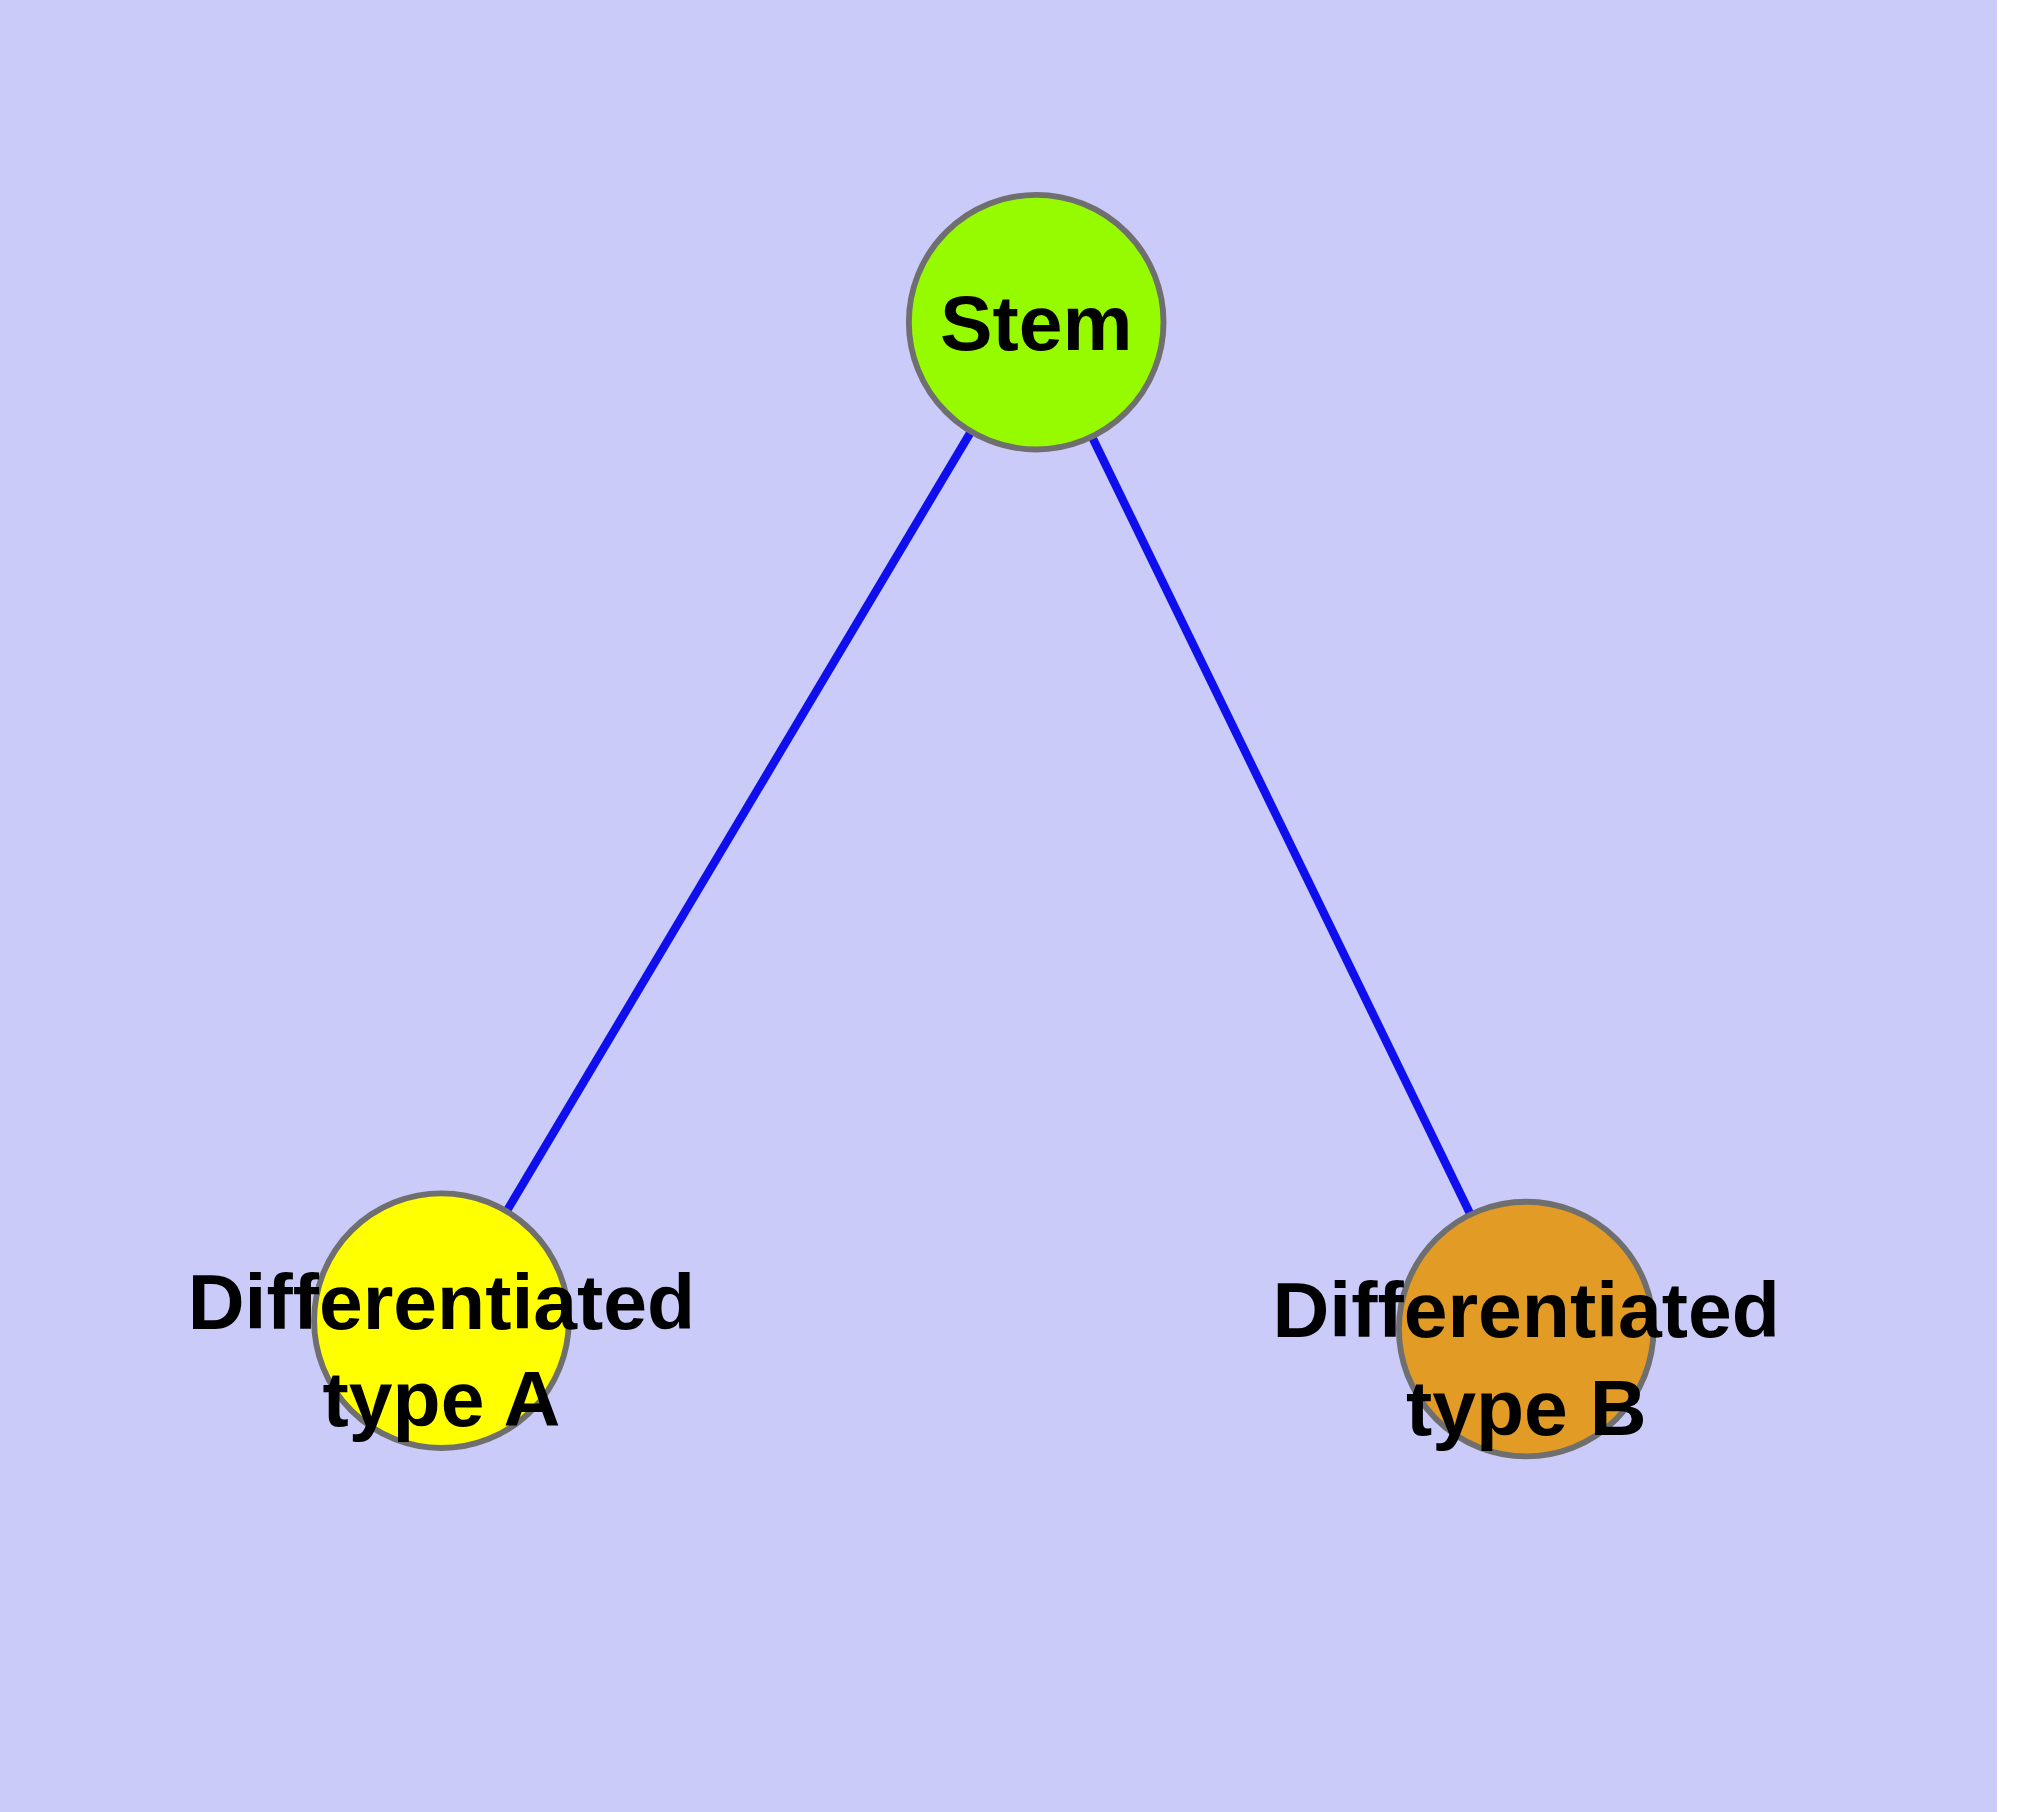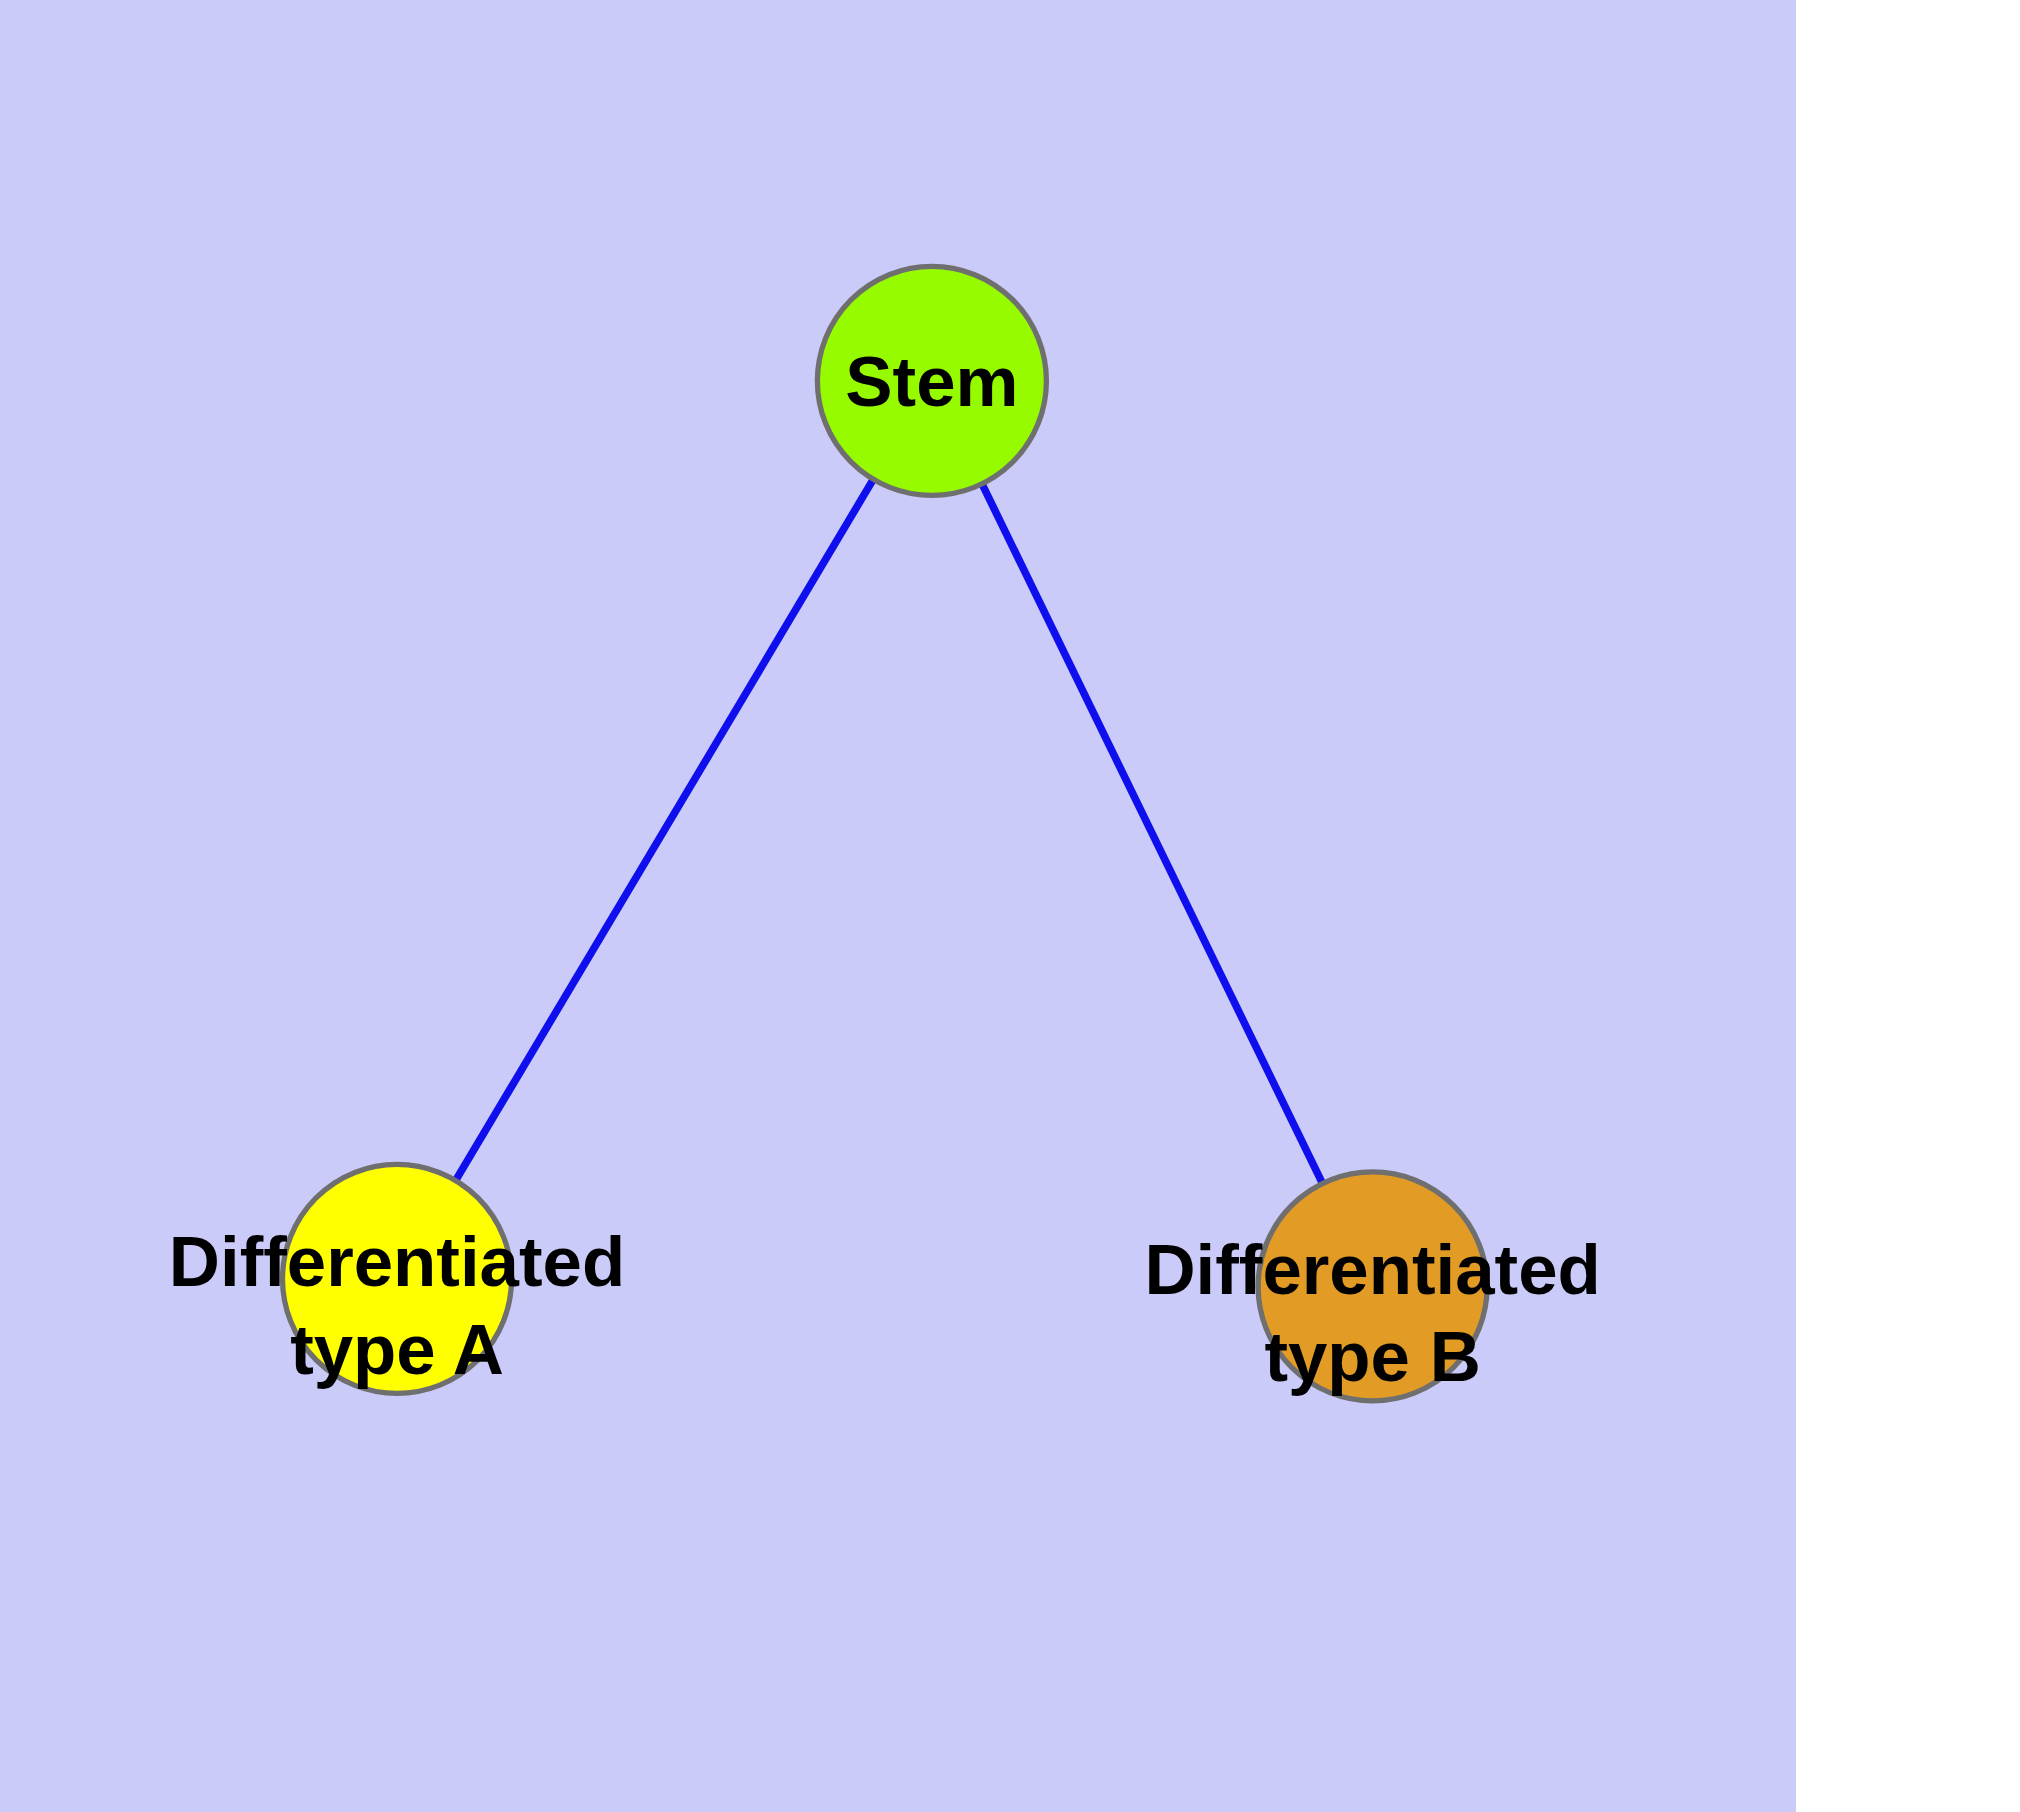--- a/index.html
+++ b/index.html
@@ -1,21 +1,21 @@
 <!DOCTYPE html>
 <html style="font-size:13.6px"><head>
 <meta charset="utf-8">
 <style>
   html, body {
     margin: 0;
     padding: 0;
   }
   .canvas {
     position: relative;
-    width: 1796px;
+    width: 1997px;
     height: 1812px;
     overflow: hidden;
     font-family: "Liberation Sans", "DejaVu Sans", sans-serif;
     text-align: center;
   }
   svg.graph {
     display: block;
     width: 100%;
     height: 100%;
   }

